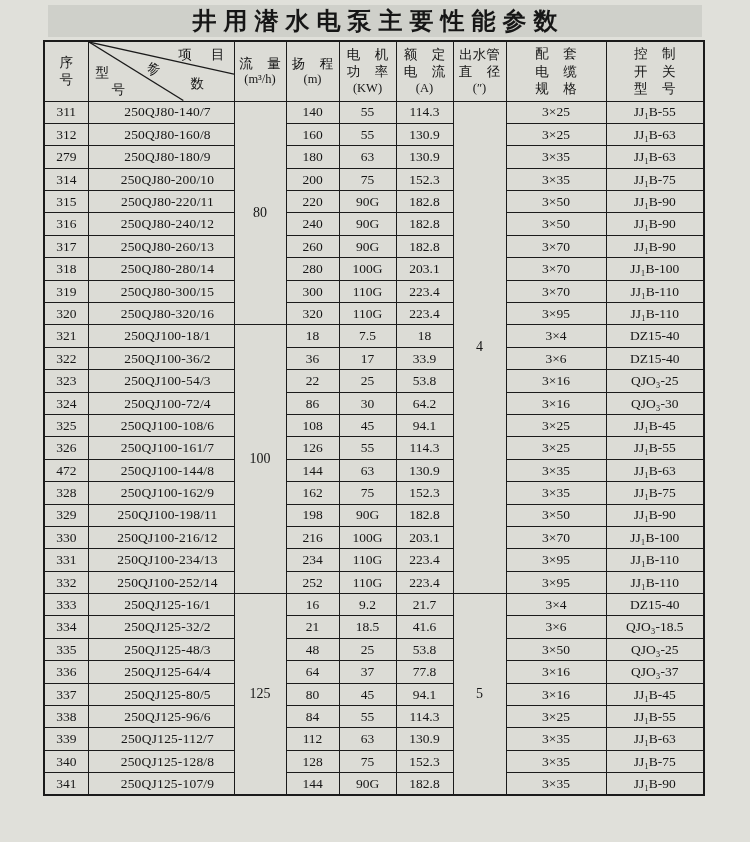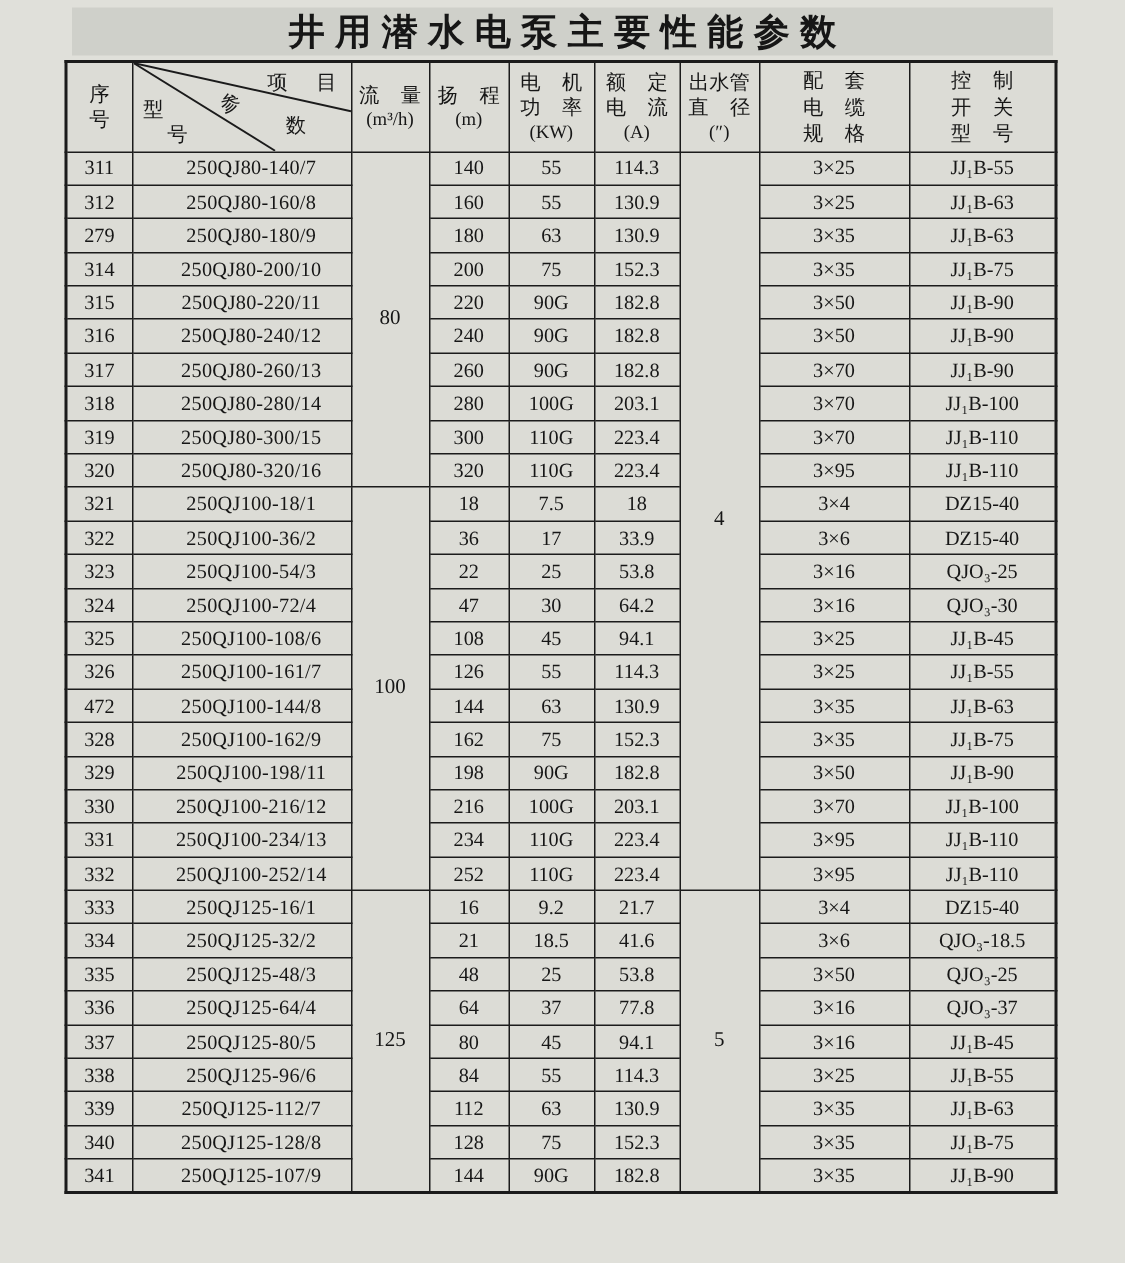--- a/index.html
+++ b/index.html
@@ -237,21 +237,21 @@
         <td class="c-model">250QJ100-54/3</td>
         <td class="c-num">22</td>
         <td class="c-num">25</td>
         <td class="c-num">53.8</td>
         <td class="c-num">3×16</td>
         <td class="c-num">QJO₃-25</td>
       </tr>
       <tr>
         <td class="c-serial">324</td>
         <td class="c-model">250QJ100-72/4</td>
-        <td class="c-num">47</td>
+        <td class="c-num">86</td>
         <td class="c-num">30</td>
         <td class="c-num">64.2</td>
         <td class="c-num">3×16</td>
         <td class="c-num">QJO₃-30</td>
       </tr>
       <tr>
         <td class="c-serial">325</td>
         <td class="c-model">250QJ100-108/6</td>
         <td class="c-num">108</td>
         <td class="c-num">45</td>

